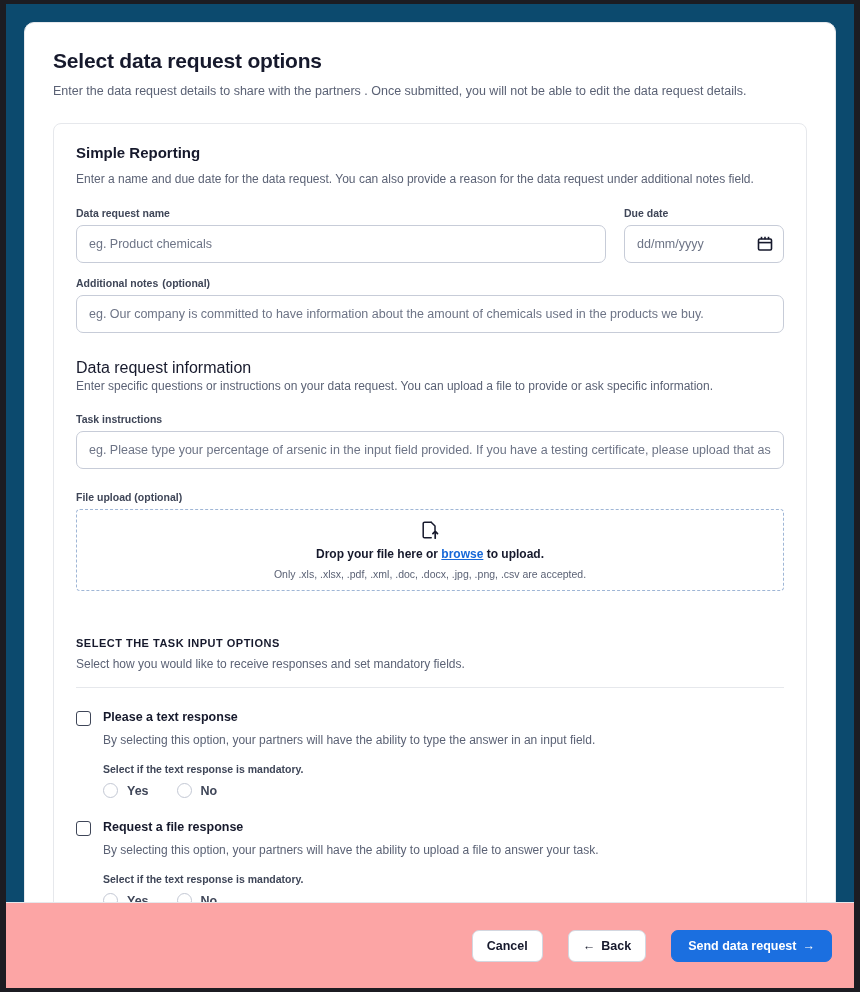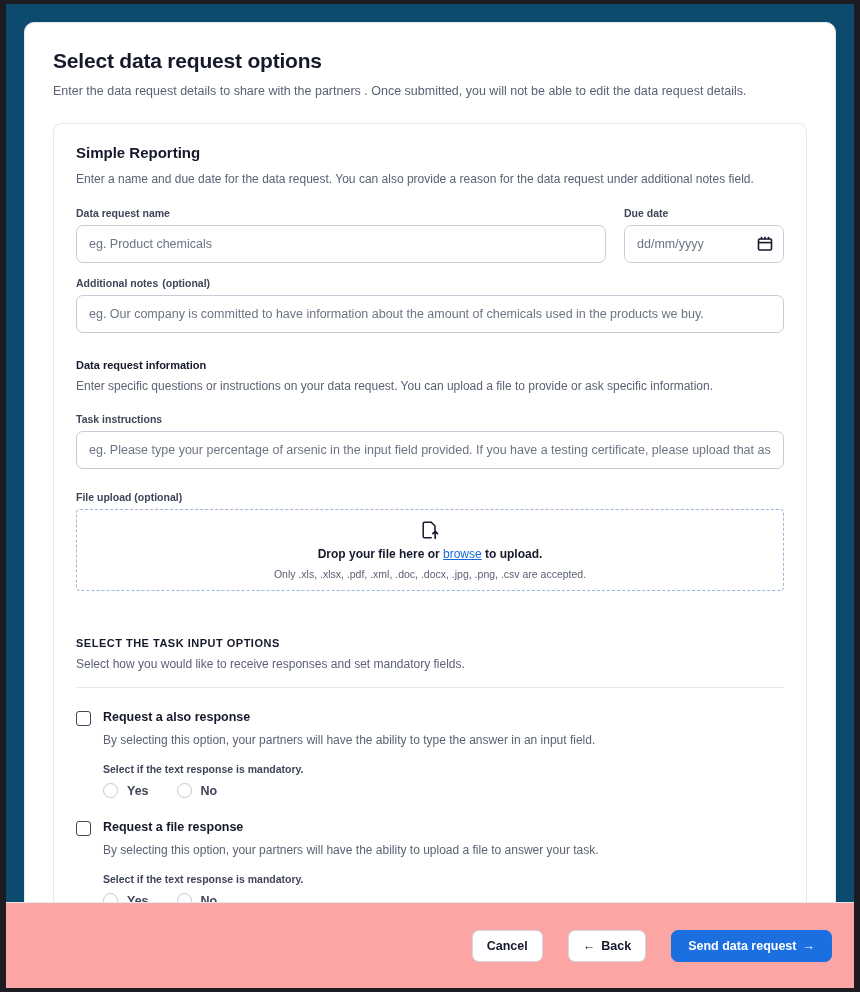--- a/index.html
+++ b/index.html
@@ -98,24 +98,24 @@
   .cal-icon {
     position: absolute;
     right: 11px; top: 50%;
     transform: translateY(-50%);
     width: 16px; height: 16px;
     pointer-events: none;
   }
   .notes-block { margin-bottom: 26px; }
   .notes-input { height: 38px; }
   .subsection-title {
-    font-size: 11px;
-    font-weight: bold;
-    color: #16192c;
-    margin: 0 0 8px 0;
+    font-size: 16px;
+    font-weight: normal;
+    color: #16192c;
+    margin: 0 0 2px 0;
   }
   .subsection-desc {
     font-size: 12px;
     color: #5b6275;
     margin: 0 0 20px 0;
   }
   .upload-label { margin-top: 4px; }
   .dropzone {
     border: 1px dashed #9fb6d6;
     border-radius: 4px;
@@ -129,21 +129,21 @@
   }
   .upload-icon { width: 20px; height: 20px; }
   .drop-text {
     font-size: 12px;
     font-weight: bold;
     color: #16192c;
   }
   .drop-text a {
     color: #1668d8;
     text-decoration: underline;
-    font-weight: normal;
+    font-weight: bold;
   }
   .drop-hint {
     font-size: 10.5px;
     color: #5b6275;
   }
   .options-head {
     margin-top: 46px;
   }
   .options-title {
     font-size: 11px;
@@ -323,21 +323,21 @@
 
         <div class="options-head">
           <h3 class="options-title">SELECT THE TASK INPUT OPTIONS</h3>
           <p class="options-desc">Select how you would like to receive responses and set mandatory fields.</p>
         </div>
         <div class="divider"></div>
 
         <div class="option-block">
           <div class="option-head">
             <span class="checkbox"></span>
-            <span class="option-title">Request a also response</span>
+            <span class="option-title">Please a text response</span>
           </div>
           <div class="option-desc">By selecting this option, your partners will have the ability to type the answer in an input field.</div>
           <div class="mandatory-label">Select if the text response is mandatory.</div>
           <div class="radio-row">
             <span class="radio-opt">
               <span class="radio"></span>
               <span class="radio-text">Yes</span>
             </span>
             <span class="radio-opt">
               <span class="radio"></span>

